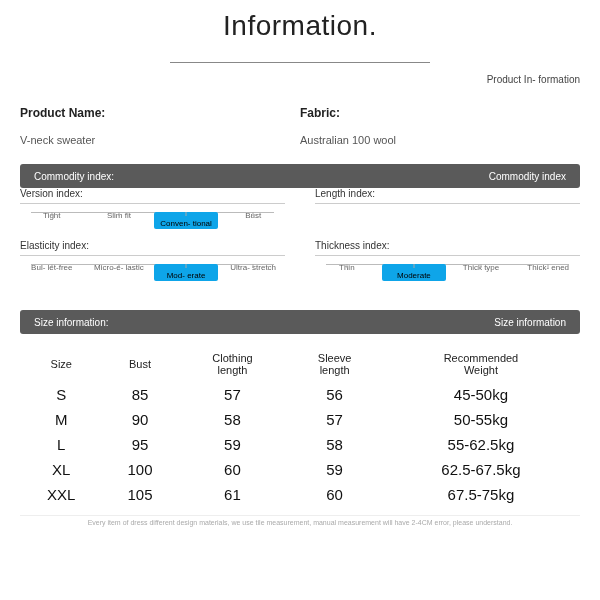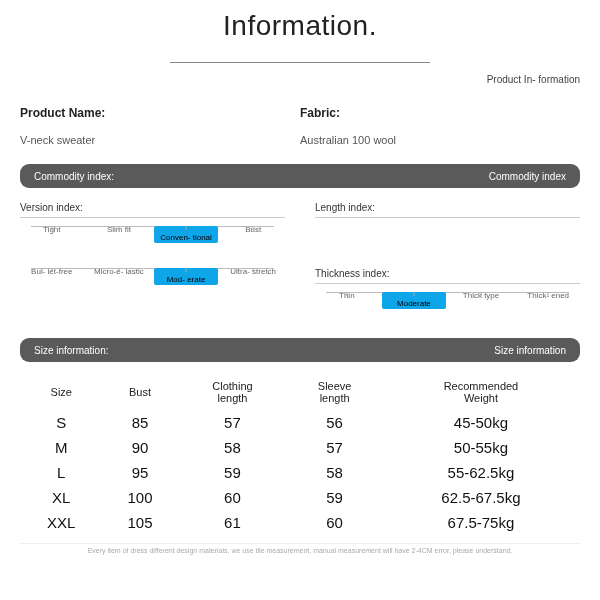--- a/index.html
+++ b/index.html
@@ -32,32 +32,31 @@
     display: flex;
     margin-top: 20px;
   }
   .prod-col { flex: 1; }
   .prod-label { font-size: 12px; font-weight: 600; margin-bottom: 14px; }
   .prod-val { font-size: 11px; color: #555; }
   .bar {
     background: #5a5a5a;
     color: #fff;
     height: 24px;
-    border-radius: 9px;
+    border-radius: 3px;
     display: flex;
     align-items: center;
     justify-content: space-between;
     padding: 0 14px;
     font-size: 10px;
     margin-top: 18px;
   }
   .index-grid {
     display: flex;
     gap: 30px;
-    margin-top: 14px;
   }
   .index-col { flex: 1; }
   .idx-label {
     font-size: 10px;
     color: #333;
     border-bottom: 1px solid #ccc;
     padding-bottom: 4px;
     margin-bottom: 8px;
   }
   .scale {
@@ -164,20 +163,21 @@
         <div class="opt">Bust</div>
       </div>
   </div>
   <div class="index-col">
     <div class="idx-label">Length index:</div>
   </div>
 </div>
 
 <div class="index-grid">
   <div class="index-col">
+    <div class="idx-label">Elasticity index:</div>
     <div class="scale">
         <div class="opt">Bul-
 let-free</div>
         <div class="opt">Micro-e-
 lastic</div>
         <div class="opt sel">Mod-
 erate</div>
         <div class="opt">Ultra-
 stretch</div>
       </div>

